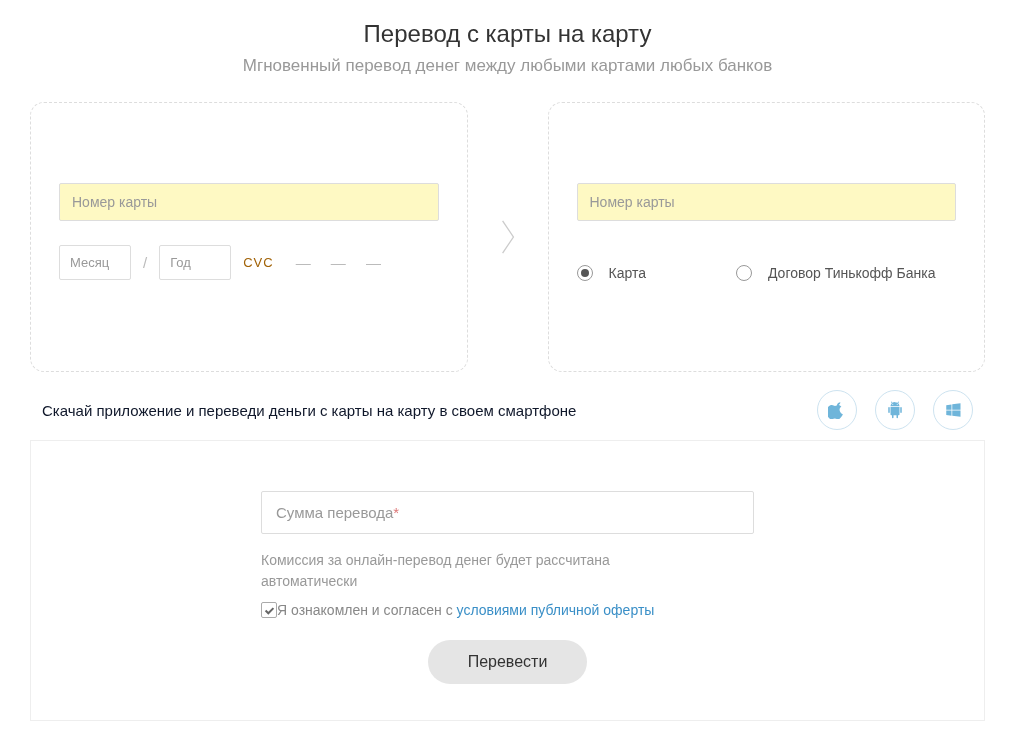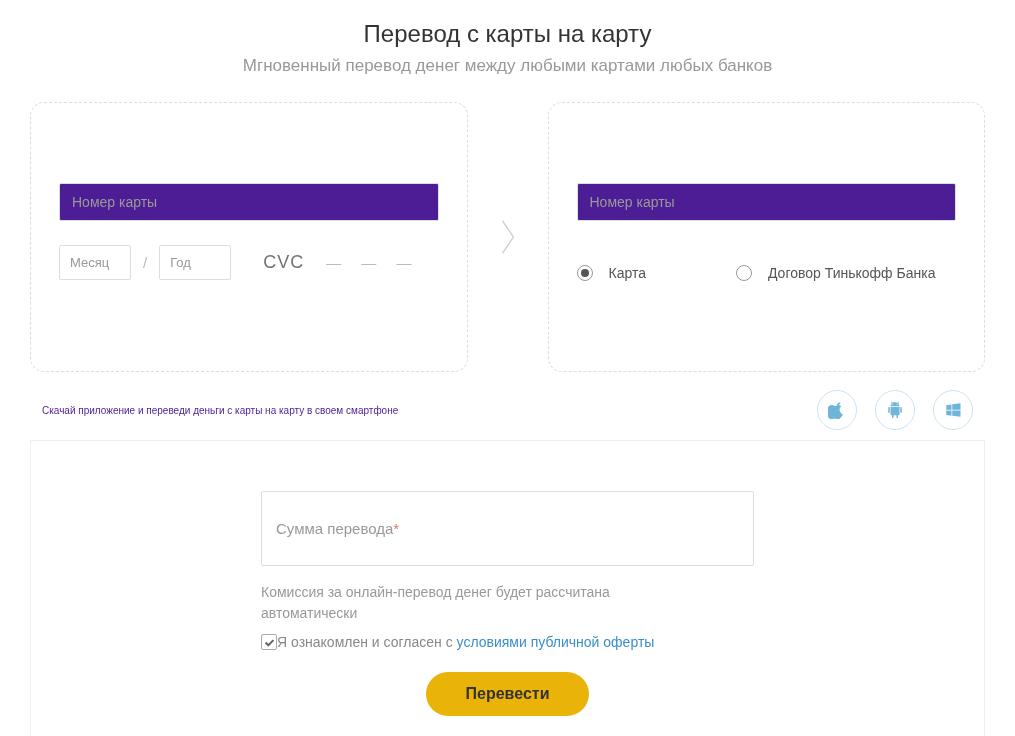--- a/index.html
+++ b/index.html
@@ -46,40 +46,40 @@
       color: #ccc;
     }
     .arrow svg { width: 18px; height: 40px; }
     .input {
       width: 100%;
       border: 1px solid #ddd;
       border-radius: 2px;
       padding: 10px 12px;
       font-size: 14px;
       color: #888;
-      background: #4c1d95;
+      background: #fef9c3;
     }
     .input::placeholder { color: #999; }
     .row-exp {
       display: flex;
       align-items: center;
       gap: 12px;
       margin-top: 24px;
     }
     .small-input {
       width: 72px;
       border: 1px solid #ddd;
       border-radius: 2px;
       padding: 9px 10px;
       font-size: 13px;
       color: #888;
     }
     .small-input::placeholder { color: #999; }
     .slash { color: #bbb; font-size: 15px; }
-    .cvc-label { color: #737373; font-size: 18px; margin-left: 20px; letter-spacing: 1px; }
+    .cvc-label { color: #a16207; font-size: 13px; letter-spacing: 1px; }
     .cvc-dashes {
       color: #bbb;
       font-size: 15px;
       letter-spacing: 8px;
       margin-left: 10px;
     }
     .radio-row {
       display: flex;
       gap: 90px;
       margin-top: 44px;
@@ -102,21 +102,21 @@
     .radio-circle.checked::after {
       content: "";
       width: 8px; height: 8px; border-radius: 50%; background: #555;
     }
     .promo-row {
       display: flex;
       align-items: center;
       gap: 18px;
       padding: 6px 12px 10px 12px;
     }
-    .promo-text { font-size: 10px; color: #4c1d95; flex: 0 0 auto; text-align: center; }
+    .promo-text { font-size: 15px; color: #0f172a; flex: 0 0 auto; text-align: center; }
     .icon-btn {
       width: 40px; height: 40px;
       border: 1px solid #cde3f0;
       border-radius: 50%;
       display: flex; align-items: center; justify-content: center;
       cursor: pointer;
       background: #fff;
     }
     .icon-btn svg { width: 18px; height: 18px; fill: #6fb5da; }
     .promo-spacer { flex: 1; }
@@ -125,49 +125,48 @@
       border-top: 1px solid #eee;
       border-radius: 0;
       padding: 50px 230px 36px 230px;
       margin-top: 0;
       background: #fff;
     }
     .amount-input {
       width: 100%;
       border: 1px solid #ddd;
       border-radius: 2px;
-      padding: 28px 14px;
+      padding: 12px 14px;
       font-size: 15px;
       color: #999;
       margin-bottom: 16px;
     }
     .amount-input span.req { color: #d77; }
     .fee-note { font-size: 14px; color: #999; line-height: 1.5; margin-bottom: 10px; max-width: 380px; }
     .agree-row {
       display: flex; align-items: center; gap: 0;
       font-size: 14px; color: #888; margin-bottom: 22px;
     }
     .checkbox {
       width: 16px; height: 16px;
       border: 1px solid #aaa; border-radius: 2px;
       display: flex; align-items: center; justify-content: center;
       background: #fff;
     }
     .checkbox svg { width: 11px; height: 11px; stroke: #666; stroke-width: 2.5; fill: none; }
     .link { color: #3a8fc7; cursor: pointer; }
     .submit-row { display: flex; justify-content: center; }
     .submit-btn {
-      background: #eab308;
+      background: #e5e5e5;
       border: none;
       border-radius: 24px;
       padding: 13px 40px;
       font-size: 16px;
       color: #333;
       cursor: pointer;
-      font-weight: bold;
     }
   </style>
 </head>
 <body>
 
 <div class="container">
   <h1 class="page-title">Перевод с карты на карту</h1>
   <p class="page-subtitle">Мгновенный перевод денег между любыми картами любых банков</p>
 
   <div class="cards-row">

